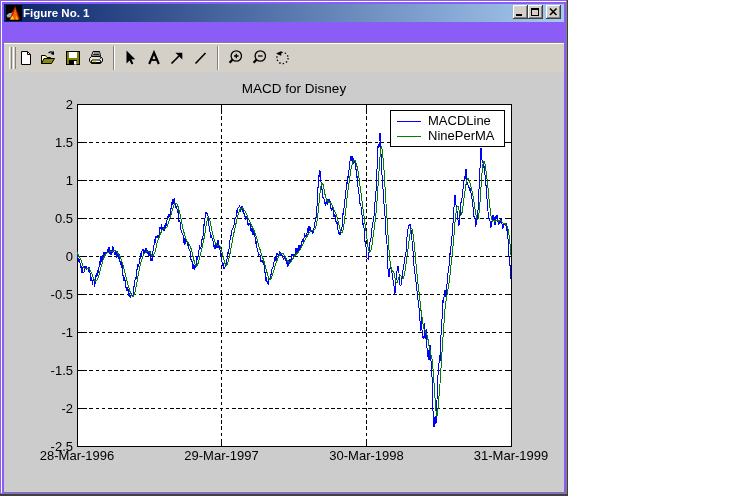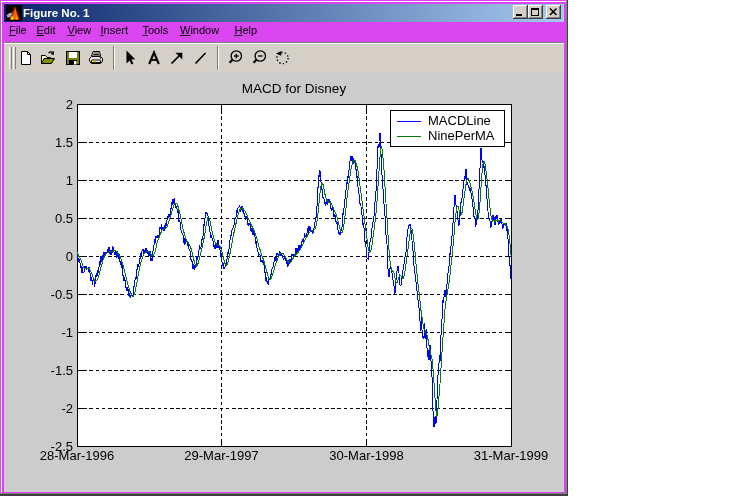--- a/index.html
+++ b/index.html
@@ -1,15 +1,15 @@
 <!DOCTYPE html>
 <html><head><meta charset="utf-8"><style>
 * { margin:0; padding:0; box-sizing:border-box; }
 body { width:740px; height:502px; background:#ffffff; font-family:"Liberation Sans", sans-serif; position:relative; overflow:hidden; }
-#win { position:absolute; left:0; top:0; width:568px; height:496px; background:#d946ef; }
+#win { position:absolute; left:0; top:0; width:568px; height:496px; background:#8b5cf6; }
 .hl-t { position:absolute; left:1px; top:1px; width:565px; height:1px; background:#fff; }
 .hl-l { position:absolute; left:1px; top:1px; width:1px; height:493px; background:#fff; }
 .dk-r1 { position:absolute; left:567px; top:0; width:1px; height:496px; background:#404040; }
 .dk-r2 { position:absolute; left:566px; top:1px; width:1px; height:494px; background:#808080; }
 .dk-b1 { position:absolute; left:0; top:494px; width:568px; height:2px; background:#404040; }
 .dk-b2 { position:absolute; left:1px; top:493px; width:566px; height:1px; background:#808080; }
 #titlebar { position:absolute; left:4px; top:4px; width:560px; height:18px; background:linear-gradient(to right,#0A246A,#A6CAF0); }
 #titletext { position:absolute; left:19px; top:3px; font-size:11.5px; font-weight:bold; color:#fff; letter-spacing:0px; }
 .winbtn { position:absolute; top:1px; width:15px; height:14px; background:#D4D0C8;
   box-shadow: inset -1px -1px 0 #404040, inset 1px 1px 0 #fff, inset -2px -2px 0 #808080, inset 2px 2px 0 #D4D0C8; }
@@ -41,29 +41,20 @@
       <div style="position:absolute;left:3px;top:9px;width:6px;height:2px;background:#000"></div>
     </div>
     <div class="winbtn" style="left:524px">
       <div style="position:absolute;left:3px;top:3px;width:8px;height:8px;border:1px solid #000;border-top-width:2px"></div>
     </div>
     <div class="winbtn" style="left:542px">
       <svg width="15" height="14">
           <path d="M4 3.5 L10.5 10 M10.5 3.5 L4 10" stroke="#000" stroke-width="1.6"></path>
         </svg>
     </div>
-  </div>
-  <div id="menubar">
-    <span class="mi" style="left:5px"><u>F</u>ile</span>
-    <span class="mi" style="left:32.5px"><u>E</u>dit</span>
-    <span class="mi" style="left:63.5px"><u>V</u>iew</span>
-    <span class="mi" style="left:96.5px"><u>I</u>nsert</span>
-    <span class="mi" style="left:138.5px"><u>T</u>ools</span>
-    <span class="mi" style="left:176px"><u>W</u>indow</span>
-    <span class="mi" style="left:230.5px"><u>H</u>elp</span>
   </div>
   <div id="etch1"></div>
     <div id="etch2"></div>
   <div id="toolbar">
     <div class="grip" style="left:5px"></div>
     <div class="grip" style="left:9px"></div>
     <svg class="ticon" style="left:14px">
       <path d="M3.5 1.5 H9.5 L12.5 4.5 V14.5 H3.5 Z" fill="#fff" stroke="#000"></path>
       <path d="M9.5 1.5 V4.5 H12.5" fill="none" stroke="#000"></path>
     </svg>

